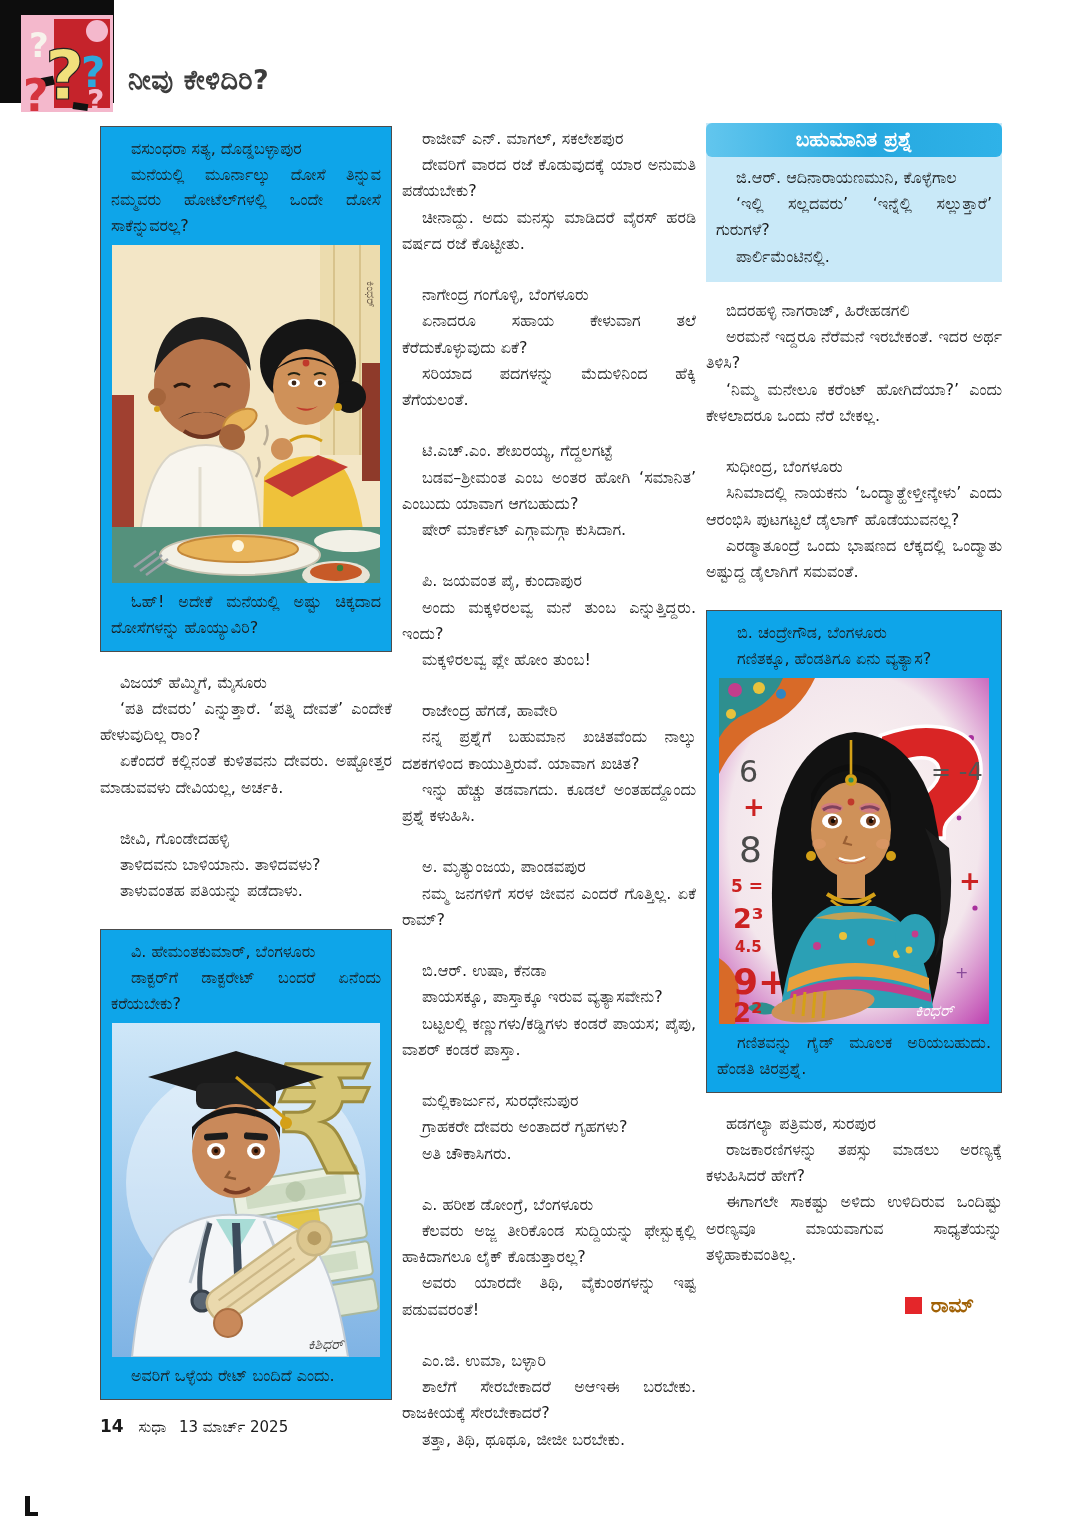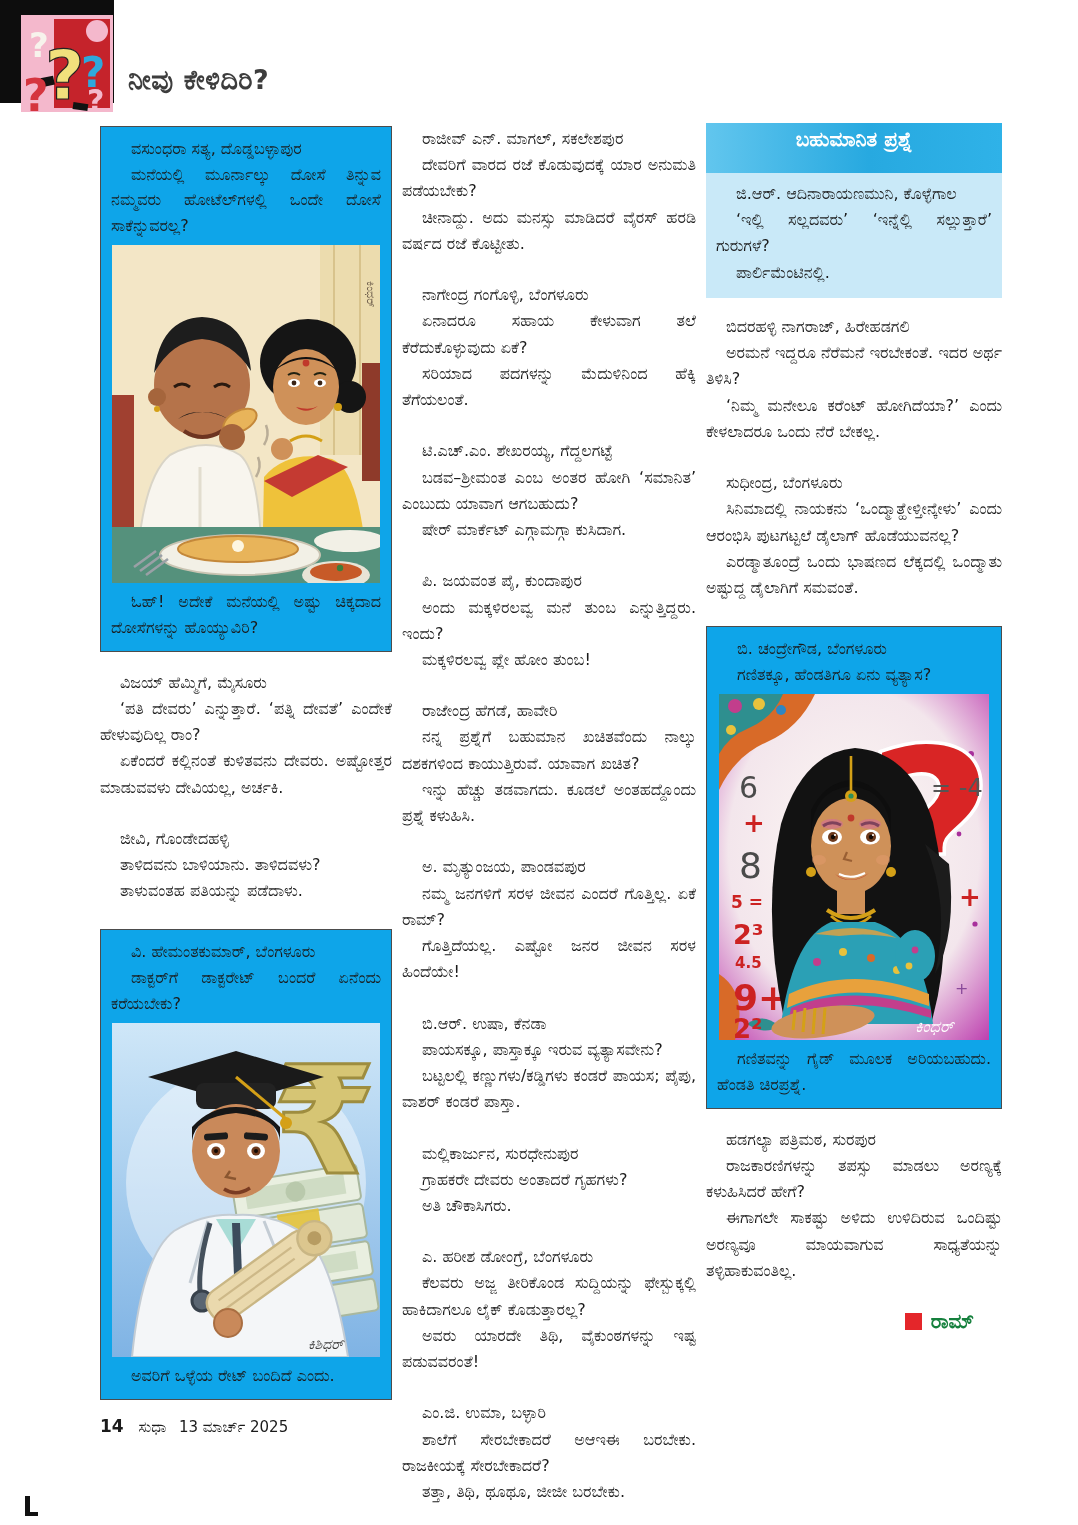--- a/index.html
+++ b/index.html
@@ -17,30 +17,30 @@
   .qa{margin-bottom:25px;}
   .qa p{margin:0;font-size:16px;line-height:1.64;text-align:justify;text-indent:20px;}
   .qa p.q{font-weight:500;}
   
   .qbox{border:1.6px solid #4c4c4c;padding:9px 10px 10px;margin-bottom:18px;background:#0ea5e9;}
   .qbox p{margin:0;font-size:16px;line-height:1.6;text-align:justify;text-indent:20px;}
   .qbox .illus{display:block;margin:7px auto 6px;}
   
   .prize{background:#c9e9f8;margin-bottom:16px;}
   .prize-head{background:linear-gradient(90deg,#62c6ee 0%,#27a9e0 55%,#2fb2e8 100%);
-              color:#fff;font-size:20px;font-weight:bold;text-align:center;padding:4px 0 22px;}
+              color:#fff;font-size:20px;font-weight:bold;text-align:center;padding:4px 0 6px;border-radius:6px;}
   .prize-body{padding:8px 10px 12px;}
   .prize-body p{margin:0;font-size:16px;line-height:1.64;text-align:justify;text-indent:20px;}
   
   .footer{position:absolute;left:100px;top:1416px;font-size:15px;color:#1b1b1b;}
   .footer .pn{font-weight:bold;font-size:17px;margin-right:10px;}
   
   .sig-row{display:flex;justify-content:flex-end;align-items:center;gap:9px;margin-top:14px;padding-right:28px;}
   .sig-box{width:17px;height:17px;background:#e4262a;}
-  .sig-name{font-size:20px;font-weight:bold;color:#15803d;}
+  .sig-name{font-size:20px;font-weight:bold;color:#a16207;}
   
   .mark-v{position:absolute;left:25px;top:1496px;width:5px;height:19px;background:#111;}
   .mark-h{position:absolute;left:25px;top:1512px;width:13px;height:4px;background:#111;}
 </style>
 </head>
 <body>
 
 <div class="page">
 
   <div class="logo-black"></div>
@@ -215,21 +215,20 @@
       <p class="a">ಮಕ್ಕಳಿರಲವ್ವ ಪ್ಲೇ ಹೋಂ ತುಂಬ!</p>
     </div>
     <div class="qa">
       <p class="asker">ರಾಜೇಂದ್ರ ಹೆಗಡೆ, ಹಾವೇರಿ</p>
       <p class="q">ನನ್ನ ಪ್ರಶ್ನೆಗೆ ಬಹುಮಾನ ಖಚಿತವೆಂದು ನಾಲ್ಕು ದಶಕಗಳಿಂದ ಕಾಯುತ್ತಿರುವೆ. ಯಾವಾಗ ಖಚಿತ?</p>
       <p class="a">ಇನ್ನು ಹೆಚ್ಚು ತಡವಾಗದು. ಕೂಡಲೆ ಅಂತಹದ್ದೊಂದು ಪ್ರಶ್ನೆ ಕಳುಹಿಸಿ.</p>
     </div>
     <div class="qa">
       <p class="asker">ಅ. ಮೃತ್ಯುಂಜಯ, ಪಾಂಡವಪುರ</p>
       <p class="q">ನಮ್ಮ ಜನಗಳಿಗೆ ಸರಳ ಜೀವನ ಎಂದರೆ ಗೊತ್ತಿಲ್ಲ. ಏಕೆ ರಾಮ್?</p>
-      <p class="a">ಗೊತ್ತಿದೆಯಲ್ಲ. ಎಷ್ಟೋ ಜನರ ಜೀವನ ಸರಳ ಹಿಂದೆಯೇ!</p>
     </div>
     <div class="qa">
       <p class="asker">ಬಿ.ಆರ್. ಉಷಾ, ಕೆನಡಾ</p>
       <p class="q">ಪಾಯಸಕ್ಕೂ, ಪಾಸ್ತಾಕ್ಕೂ ಇರುವ ವ್ಯತ್ಯಾಸವೇನು?</p>
       <p class="a">ಬಟ್ಟಲಲ್ಲಿ ಕಣ್ಣುಗಳು/ಕಡ್ಡಿಗಳು ಕಂಡರೆ ಪಾಯಸ; ಪೈಪು, ವಾಶರ್ ಕಂಡರೆ ಪಾಸ್ತಾ.</p>
     </div>
     <div class="qa">
       <p class="asker">ಮಲ್ಲಿಕಾರ್ಜುನ, ಸುರಧೇನುಪುರ</p>
       <p class="q">ಗ್ರಾಹಕರೇ ದೇವರು ಅಂತಾದರೆ ಗೃಹಗಳು?</p>
       <p class="a">ಅತಿ ಚೌಕಾಸಿಗರು.</p>

